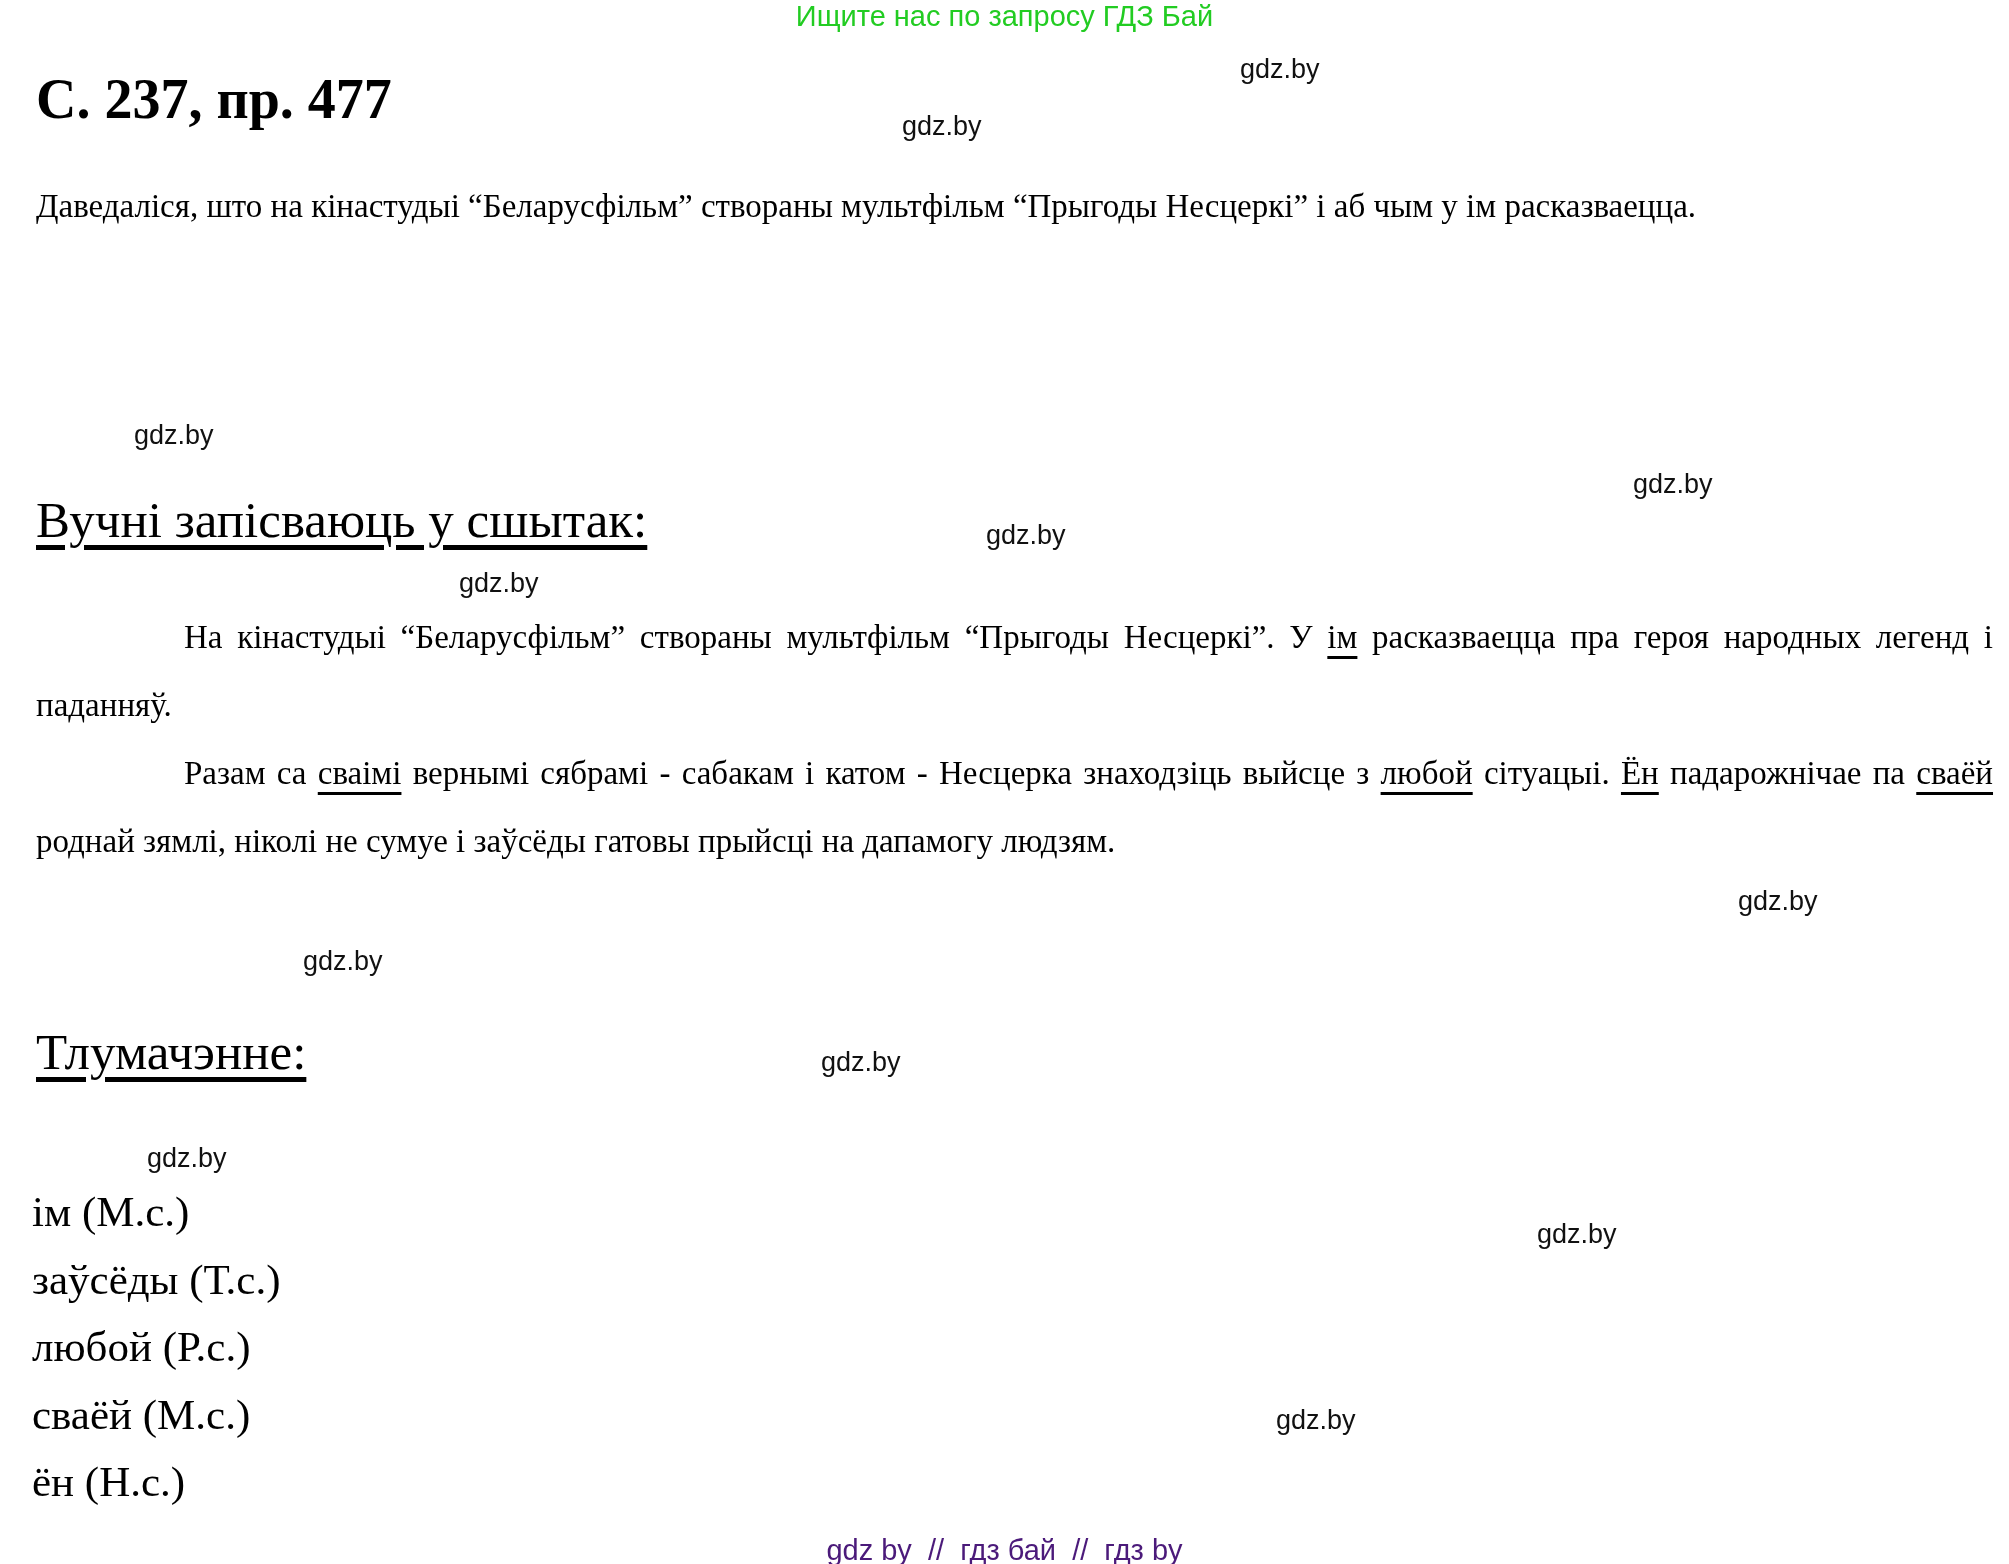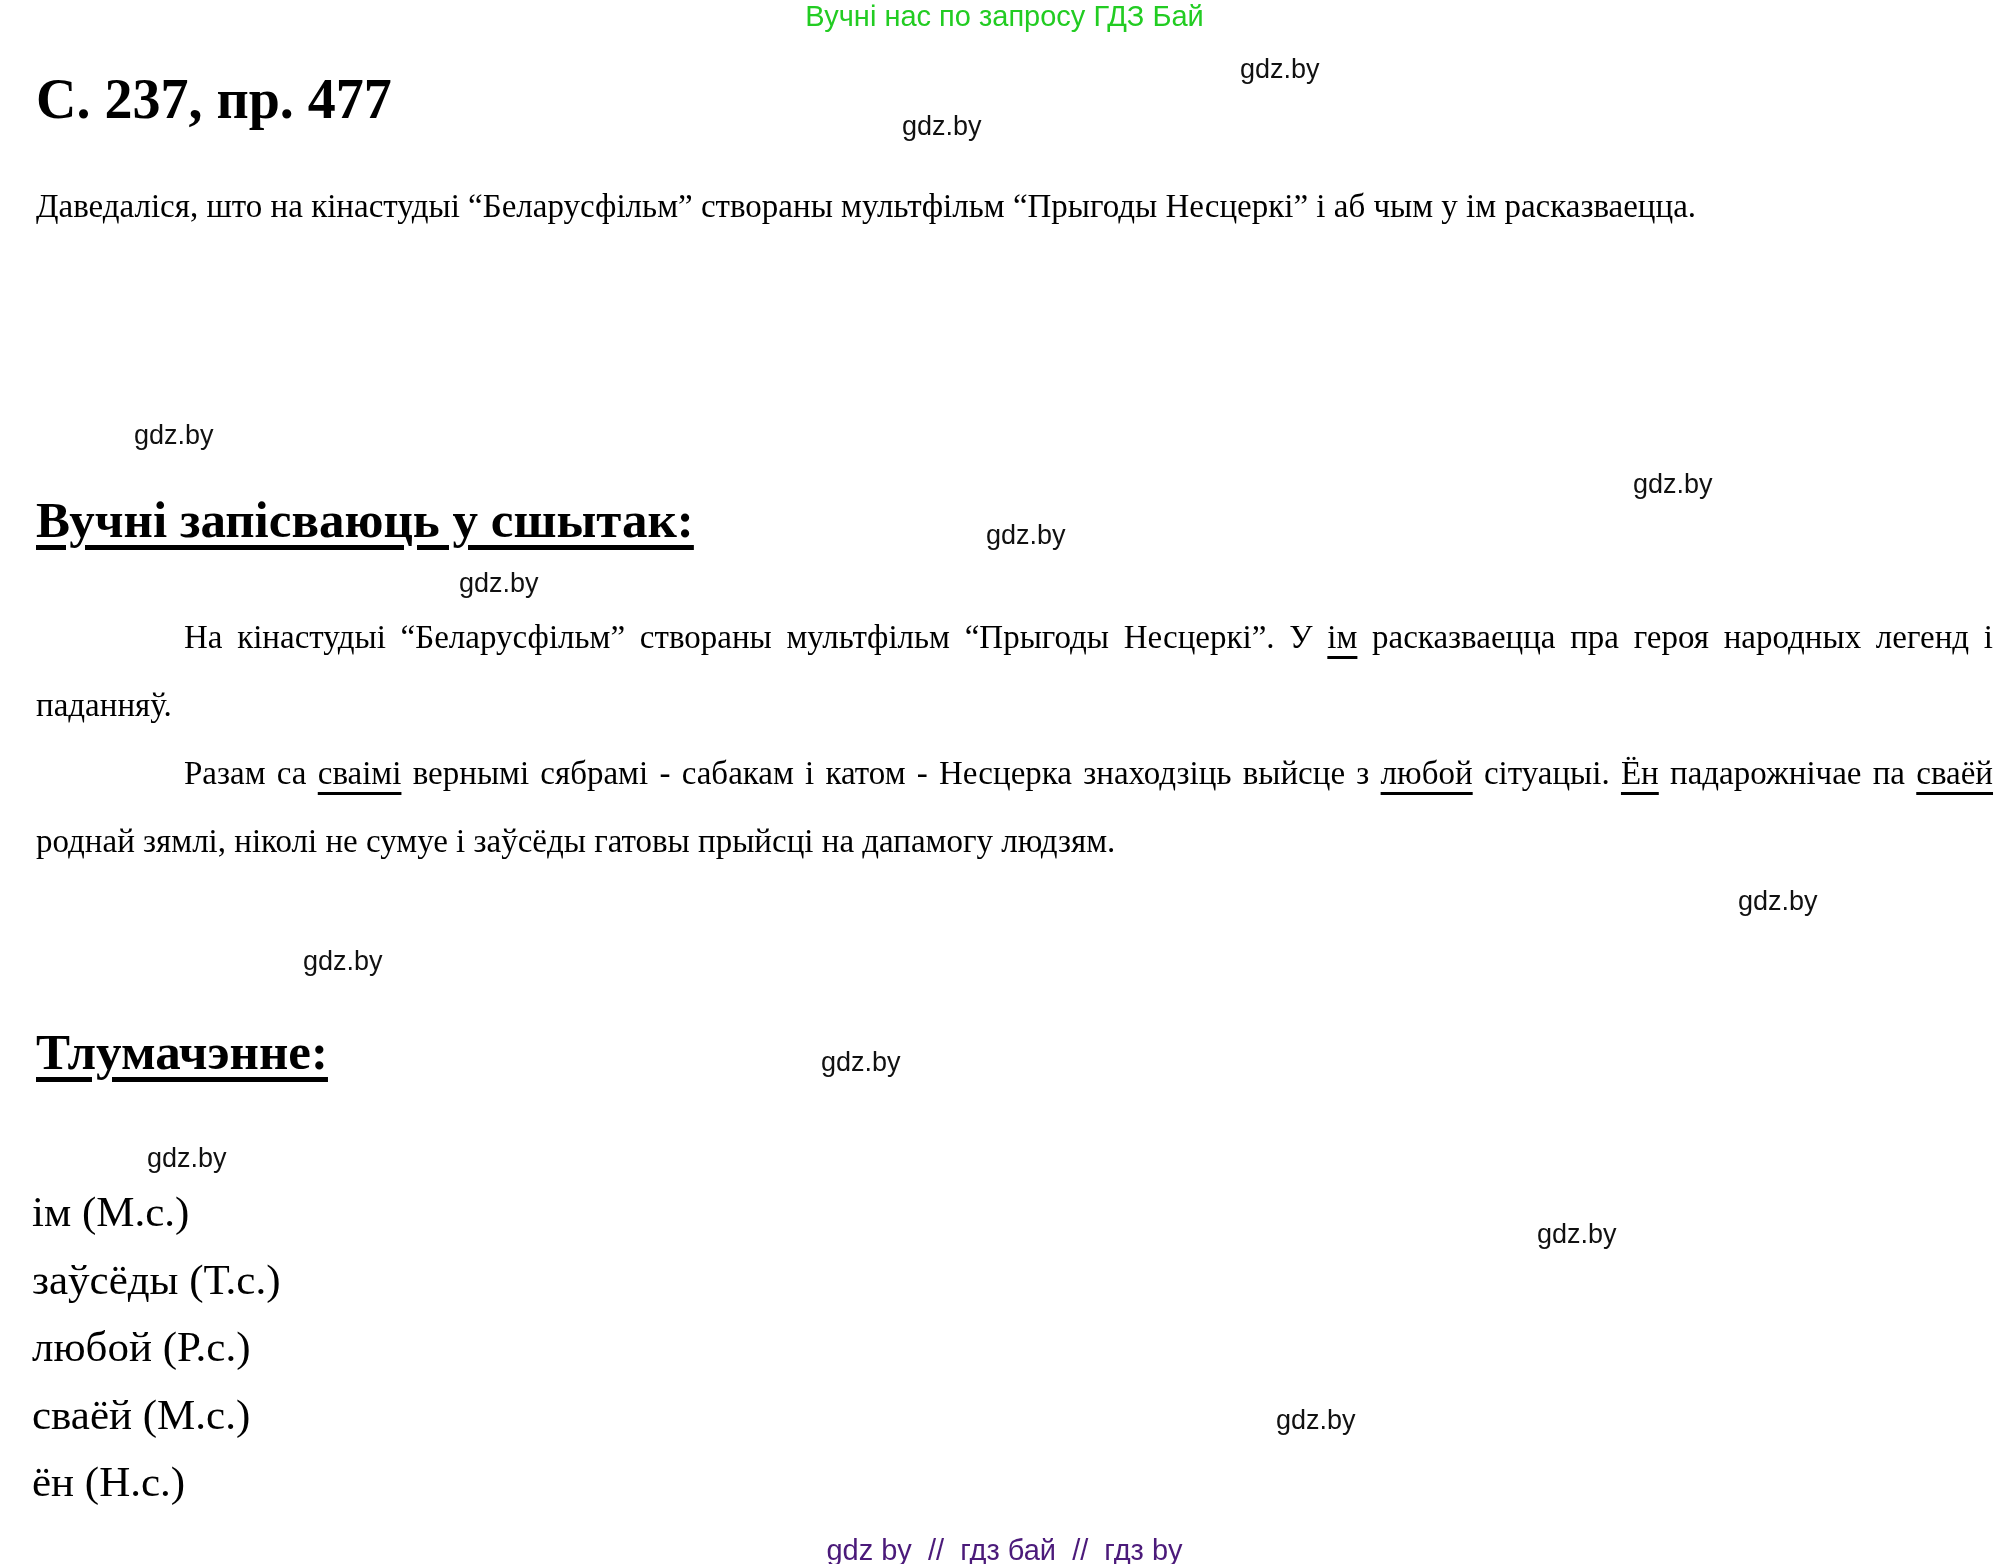--- a/index.html
+++ b/index.html
@@ -1,30 +1,30 @@
 <!DOCTYPE html>
 <html><head>
 <meta charset="utf-8">
 <style>
   html,body{margin:0;padding:0;background:#fff;}
   body{width:2009px;height:1564px;position:relative;overflow:hidden;font-family:"Liberation Serif",serif;color:#000;}
   .banner{position:absolute;top:0;left:0;width:2009px;text-align:center;font-family:"Liberation Sans",sans-serif;font-size:29px;line-height:32px;color:#22cc22;}
   .title{position:absolute;left:36px;top:66px;font-size:56px;font-weight:bold;line-height:66px;}
   .para{position:absolute;left:36px;width:1957px;font-size:33px;line-height:68px;text-align:justify;text-align-last:left;}
   .indent{text-indent:148px;}
-  .heading{position:absolute;left:36px;font-size:51px;font-weight:bold;text-decoration:underline;text-decoration-thickness:5px;text-underline-offset:8px;line-height:66px;}
+  .heading{position:absolute;left:36px;font-size:51px;font-weight:normal;text-decoration:underline;text-decoration-thickness:5px;text-underline-offset:8px;line-height:66px;}
   .u{text-decoration:underline;text-decoration-thickness:3px;text-underline-offset:8px;}
   .list{position:absolute;left:32px;top:1178px;font-size:43px;line-height:67.5px;}
   .wm{position:absolute;font-family:"Liberation Sans",sans-serif;font-size:27px;color:#111;line-height:30px;}
   .footer{position:absolute;left:0;top:1534px;width:2009px;text-align:center;font-family:"Liberation Sans",sans-serif;font-size:29px;color:#4b1a7a;line-height:32px;white-space:pre;}
 </style>
 </head>
 <body>
 
-<div class="banner">Вучні нас по запросу ГДЗ Бай</div>
+<div class="banner">Ищите нас по запросу ГДЗ Бай</div>
 
 <div class="title">С. 237, пр. 477</div>
 
 <div class="para" style="top:172px;">Даведаліся, што на кінастудыі “Беларусфільм” створаны мультфільм “Прыгоды Несцеркі” і аб чым у ім расказваецца.</div>
 
 <div class="heading" style="top:487px;">Вучні запісваюць у сшытак:</div>
 
 <div class="para indent" style="top:603px;"><span>На кінастудыі “Беларусфільм” створаны мультфільм “Прыгоды Несцеркі”. У </span><span class="u">ім</span><span> расказваецца пра героя народных легенд і паданняў.</span></div>
 
 <div class="para indent" style="top:739px;"><span>Разам са </span><span class="u">сваімі</span><span> вернымі сябрамі - сабакам і катом - Несцерка знаходзіць выйсце з </span><span class="u">любой</span><span> сітуацыі. </span><span class="u">Ён</span><span> падарожнічае па </span><span class="u">сваёй</span><span> роднай зямлі, ніколі не сумуе і заўсёды гатовы прыйсці на дапамогу людзям.</span></div>

